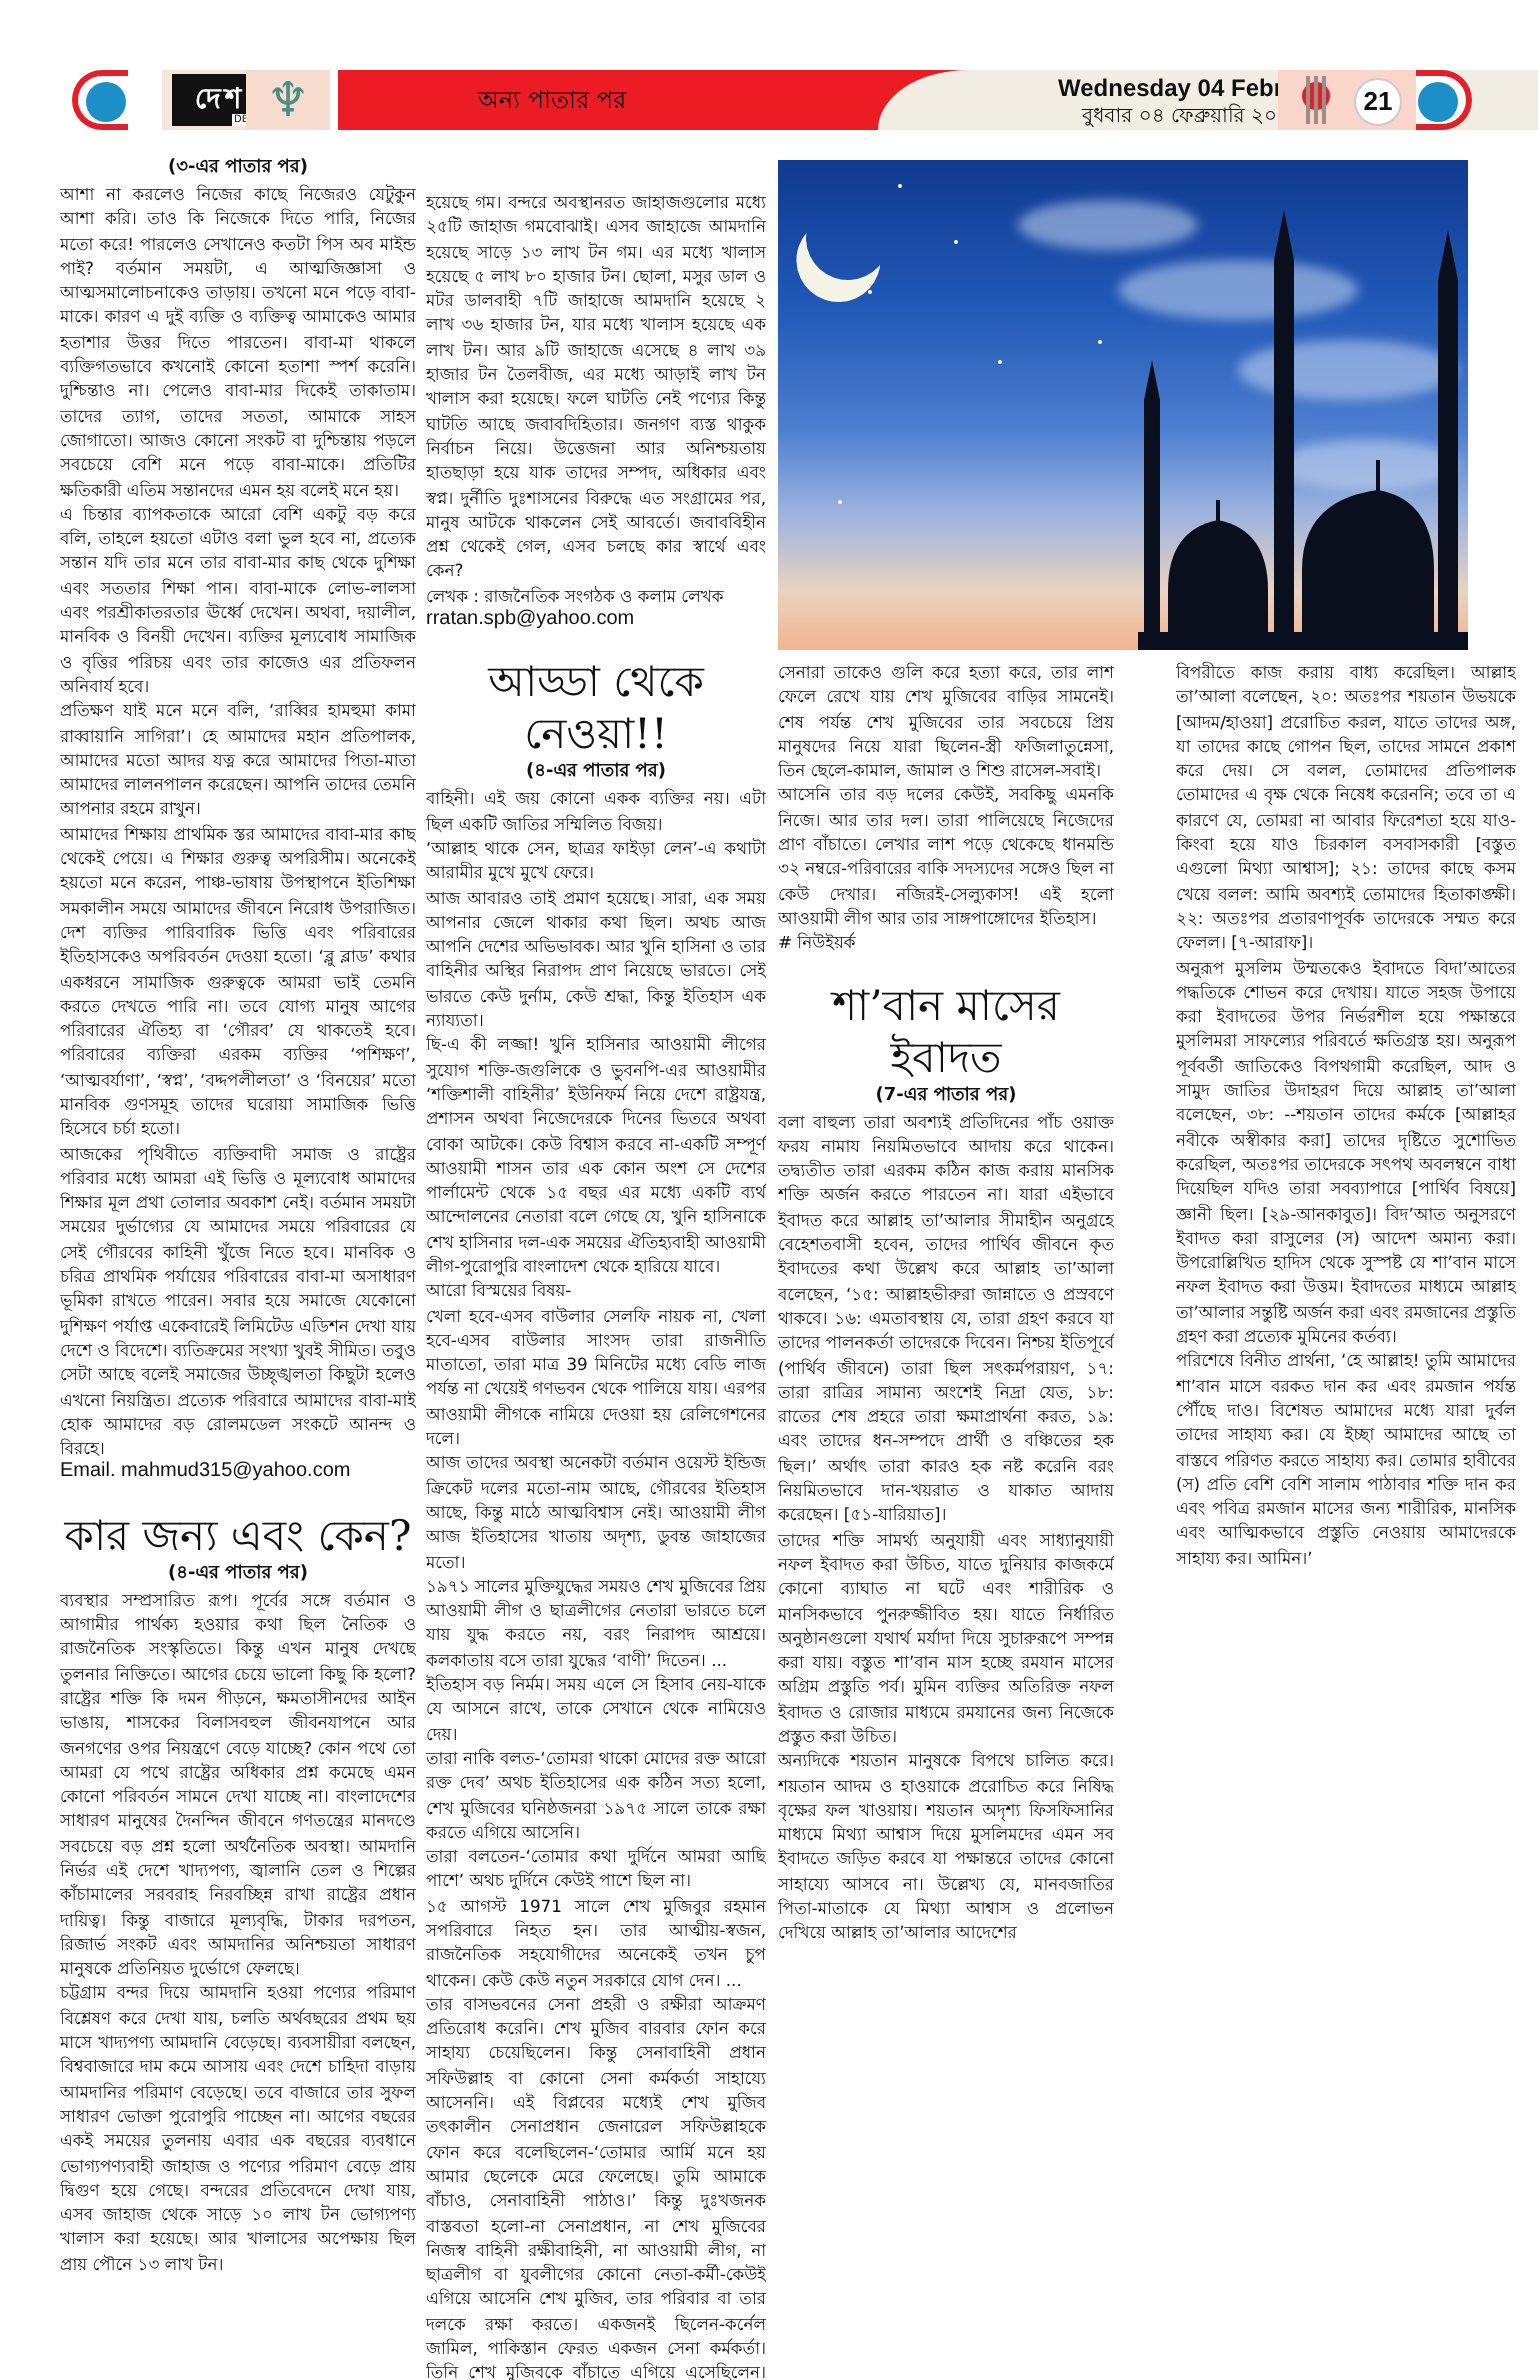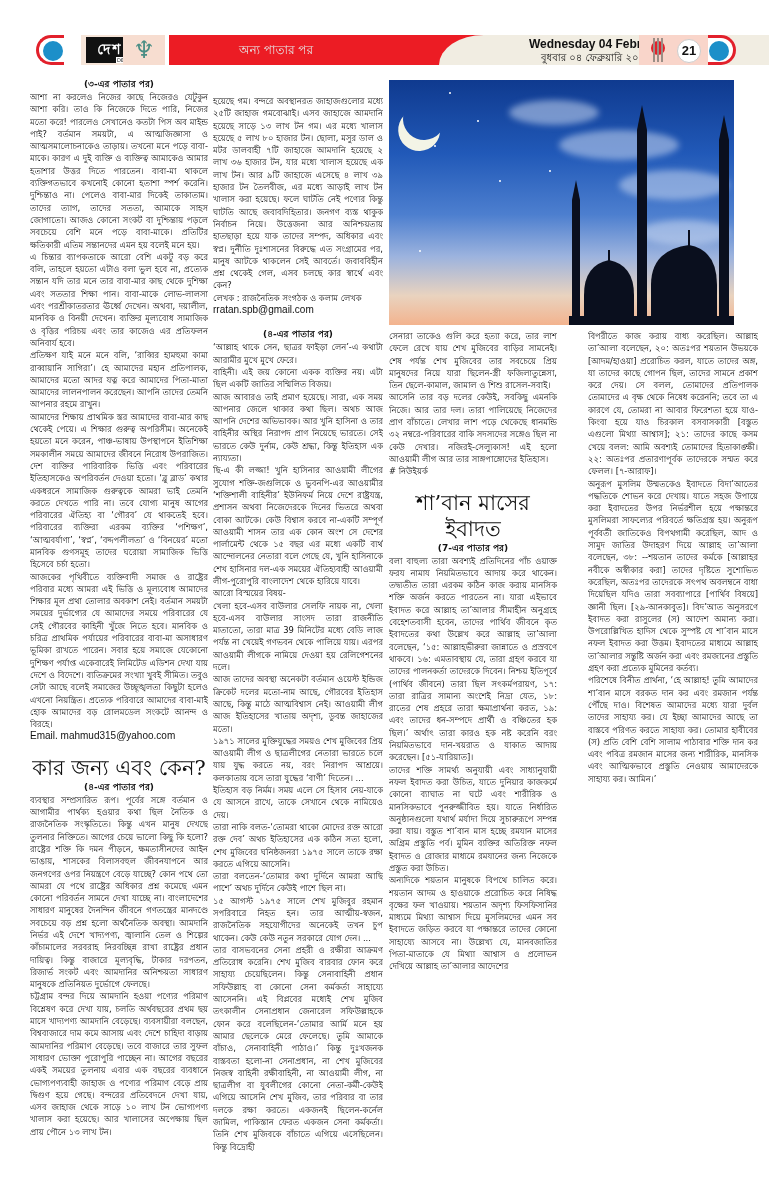--- a/index.html
+++ b/index.html
@@ -9,21 +9,21 @@
   .mh-left-arc { position:absolute; left:0; top:0; width:28px; height:30px; border-radius:28px 0 0 28px;
                  border:3px solid #e2202b; border-right:none; box-sizing:border-box; background:#fff; overflow:hidden; }
   .mh-left-arc::after { content:""; position:absolute; left:4px; top:3px; width:20px; height:20px; border-radius:50%; background:#1c8fc9; }
   .mh-logo { position:absolute; left:25px; top:0; width:58px; height:30px; background:#f6e5d9; display:flex; align-items:center; justify-content:center;margin-left:20px; }
   .mh-logo-box { width:48px; height:26px; background:#111; color:#fff; font-family:"DejaVu Sans", sans-serif; font-weight:bold; font-size:14px;
                  display:flex; align-items:center; justify-content:center; letter-spacing:2px; position:relative; }
   .mh-logo-sub { position:absolute; right:2px; bottom:0; font-size:5px; letter-spacing:0; font-weight:normal; background:#fff; color:#111; padding:0 1px; }
   .mh-liberty { position:absolute; left:87px; top:0; width:42px; height:30px; background:#f7ddd0; display:flex; align-items:flex-end; justify-content:center; }
   .mh-liberty span { color:#4a8e85; font-size:24px; line-height:30px; }
   .mh-red { position:absolute; left:133px; top:0; width:320px; height:30px; background:#ec1c24; }
-  .mh-red-title { position:absolute; left:70px; top:6px; color:#e5e5e5; font-family:"DejaVu Sans", sans-serif; font-size:12px; }
+  .mh-red-title { position:absolute; left:70px; top:6px; color:#000000; font-family:"DejaVu Sans", sans-serif; font-size:12px; }
   .mh-date { position:absolute; left:270px; top:0; width:330px; height:30px; background:#f1ede2; border-top-left-radius:90px 60px; }
   .mh-date-en { position:absolute; left:90px; top:2px; font-family:"Liberation Sans", sans-serif; font-weight:bold; font-size:12px; color:#111; }
   .mh-date-bn { position:absolute; left:102px; top:15px; font-family:"DejaVu Sans", sans-serif; font-size:10px; color:#111; }
   .mh-page { position:absolute; left:603px; top:0; width:72px; height:30px; background:#f9d5ca; }
   .mh-page-icon { position:absolute; left:12px; top:3px; width:14px; height:24px; }
   .mh-page-icon .ball { position:absolute; left:0; top:3px; width:14px; height:14px; border-radius:50%; background:#e2202b; }
   .mh-page-icon .stump { position:absolute; top:0; width:1.5px; height:24px; background:#9a8e86; }
   .mh-page-num { position:absolute; left:38px; top:4px; width:22px; height:22px; border-radius:50%; background:#fff; border:1px solid #ccc;
                  font-family:"Liberation Sans", sans-serif; font-weight:bold; font-size:13px; text-align:center; line-height:22px; }
   .mh-right-arc { position:absolute; left:672px; top:0; width:28px; height:30px; border-radius:0 28px 28px 0;
@@ -90,35 +90,36 @@
   <h2 class="headline">কার জন্য এবং কেন?</h2>
   <p class="sub">(৪-এর পাতার পর)</p>
   <p>ব্যবস্থার সম্প্রসারিত রূপ। পূর্বের সঙ্গে বর্তমান ও আগামীর পার্থক্য হওয়ার কথা ছিল নৈতিক ও রাজনৈতিক সংস্কৃতিতে। কিন্তু এখন মানুষ দেখছে তুলনার নিক্তিতে। আগের চেয়ে ভালো কিছু কি হলো? রাষ্ট্রের শক্তি কি দমন পীড়নে, ক্ষমতাসীনদের আইন ভাঙায়, শাসকের বিলাসবহুল জীবনযাপনে আর জনগণের ওপর নিয়ন্ত্রণে বেড়ে যাচ্ছে? কোন পথে তো আমরা যে পথে রাষ্ট্রের অধিকার প্রশ্ন কমেছে এমন কোনো পরিবর্তন সামনে দেখা যাচ্ছে না। বাংলাদেশের সাধারণ মানুষের দৈনন্দিন জীবনে গণতন্ত্রের মানদণ্ডে সবচেয়ে বড় প্রশ্ন হলো অর্থনৈতিক অবস্থা। আমদানি নির্ভর এই দেশে খাদ্যপণ্য, জ্বালানি তেল ও শিল্পের কাঁচামালের সরবরাহ নিরবচ্ছিন্ন রাখা রাষ্ট্রের প্রধান দায়িত্ব। কিন্তু বাজারে মূল্যবৃদ্ধি, টাকার দরপতন, রিজার্ভ সংকট এবং আমদানির অনিশ্চয়তা সাধারণ মানুষকে প্রতিনিয়ত দুর্ভোগে ফেলছে।</p>
   <p>চট্টগ্রাম বন্দর দিয়ে আমদানি হওয়া পণ্যের পরিমাণ বিশ্লেষণ করে দেখা যায়, চলতি অর্থবছরের প্রথম ছয় মাসে খাদ্যপণ্য আমদানি বেড়েছে। ব্যবসায়ীরা বলছেন, বিশ্ববাজারে দাম কমে আসায় এবং দেশে চাহিদা বাড়ায় আমদানির পরিমাণ বেড়েছে। তবে বাজারে তার সুফল সাধারণ ভোক্তা পুরোপুরি পাচ্ছেন না। আগের বছরের একই সময়ের তুলনায় এবার এক বছরের ব্যবধানে ভোগ্যপণ্যবাহী জাহাজ ও পণ্যের পরিমাণ বেড়ে প্রায় দ্বিগুণ হয়ে গেছে। বন্দরের প্রতিবেদনে দেখা যায়, এসব জাহাজ থেকে সাড়ে ১০ লাখ টন ভোগ্যপণ্য খালাস করা হয়েছে। আর খালাসের অপেক্ষায় ছিল প্রায় পৌনে ১৩ লাখ টন।</p>
 
 </div>
 
 <div class="col" style="left:213px; top:95px; width:170px; height:1100px;">
   <p>হয়েছে গম। বন্দরে অবস্থানরত জাহাজগুলোর মধ্যে ২৫টি জাহাজ গমবোঝাই। এসব জাহাজে আমদানি হয়েছে সাড়ে ১৩ লাখ টন গম। এর মধ্যে খালাস হয়েছে ৫ লাখ ৮০ হাজার টন। ছোলা, মসুর ডাল ও মটর ডালবাহী ৭টি জাহাজে আমদানি হয়েছে ২ লাখ ৩৬ হাজার টন, যার মধ্যে খালাস হয়েছে এক লাখ টন। আর ৯টি জাহাজে এসেছে ৪ লাখ ৩৯ হাজার টন তৈলবীজ, এর মধ্যে আড়াই লাখ টন খালাস করা হয়েছে। ফলে ঘাটতি নেই পণ্যের কিন্তু ঘাটতি আছে জবাবদিহিতার। জনগণ ব্যস্ত থাকুক নির্বাচন নিয়ে। উত্তেজনা আর অনিশ্চয়তায় হাতছাড়া হয়ে যাক তাদের সম্পদ, অধিকার এবং স্বপ্ন। দুর্নীতি দুঃশাসনের বিরুদ্ধে এত সংগ্রামের পর, মানুষ আটকে থাকলেন সেই আবর্তে। জবাববিহীন প্রশ্ন থেকেই গেল, এসব চলছে কার স্বার্থে এবং কেন?</p>
   <p>লেখক : রাজনৈতিক সংগঠক ও কলাম লেখক</p>
-  <p class="email">rratan.spb@gmail.com</p>
+  <p class="email">rratan.spb@yahoo.com</p>
   <div class="spacer"></div>
+  <h2 class="headline">আড্ডা থেকে নেওয়া!!</h2>
   <p class="sub">(৪-এর পাতার পর)</p>
+  <p>বাহিনী। এই জয় কোনো একক ব্যক্তির নয়। এটা ছিল একটি জাতির সম্মিলিত বিজয়।</p>
   <p>‘আল্লাহ থাকে সেন, ছাত্রর ফাইড়া লেন’-এ কথাটা আরামীর মুখে মুখে ফেরে।</p>
-  <p>বাহিনী। এই জয় কোনো একক ব্যক্তির নয়। এটা ছিল একটি জাতির সম্মিলিত বিজয়।</p>
   <p>আজ আবারও তাই প্রমাণ হয়েছে। সারা, এক সময় আপনার জেলে থাকার কথা ছিল। অথচ আজ আপনি দেশের অভিভাবক। আর খুনি হাসিনা ও তার বাহিনীর অস্থির নিরাপদ প্রাণ নিয়েছে ভারতে। সেই ভারতে কেউ দুর্নাম, কেউ শ্রদ্ধা, কিন্তু ইতিহাস এক ন্যায্যতা।</p>
   <p>ছি-এ কী লজ্জা! খুনি হাসিনার আওয়ামী লীগের সুযোগ শক্তি-জগুলিকে ও ভুবনপি-এর আওয়ামীর ‘শক্তিশালী বাহিনীর’ ইউনিফর্ম নিয়ে দেশে রাষ্ট্রযন্ত্র, প্রশাসন অথবা নিজেদেরকে দিনের ভিতরে অথবা বোকা আটকে। কেউ বিশ্বাস করবে না-একটি সম্পূর্ণ আওয়ামী শাসন তার এক কোন অংশ সে দেশের পার্লামেন্ট থেকে ১৫ বছর এর মধ্যে একটি ব্যর্থ আন্দোলনের নেতারা বলে গেছে যে, খুনি হাসিনাকে শেখ হাসিনার দল-এক সময়ের ঐতিহ্যবাহী আওয়ামী লীগ-পুরোপুরি বাংলাদেশ থেকে হারিয়ে যাবে।</p>
   <p>আরো বিস্ময়ের বিষয়-</p>
   <p>খেলা হবে-এসব বাউলার সেলফি নায়ক না, খেলা হবে-এসব বাউলার সাংসদ তারা রাজনীতি মাতাতো, তারা মাত্র 39 মিনিটের মধ্যে বেডি লাজ পর্যন্ত না খেয়েই গণভবন থেকে পালিয়ে যায়। এরপর আওয়ামী লীগকে নামিয়ে দেওয়া হয় রেলিগেশনের দলে।</p>
   <p>আজ তাদের অবস্থা অনেকটা বর্তমান ওয়েস্ট ইন্ডিজ ক্রিকেট দলের মতো-নাম আছে, গৌরবের ইতিহাস আছে, কিন্তু মাঠে আত্মবিশ্বাস নেই। আওয়ামী লীগ আজ ইতিহাসের খাতায় অদৃশ্য, ডুবন্ত জাহাজের মতো।</p>
   <p>১৯৭১ সালের মুক্তিযুদ্ধের সময়ও শেখ মুজিবের প্রিয় আওয়ামী লীগ ও ছাত্রলীগের নেতারা ভারতে চলে যায় যুদ্ধ করতে নয়, বরং নিরাপদ আশ্রয়ে। কলকাতায় বসে তারা যুদ্ধের ‘বাণী’ দিতেন। ...</p>
   <p>ইতিহাস বড় নির্মম। সময় এলে সে হিসাব নেয়-যাকে যে আসনে রাখে, তাকে সেখানে থেকে নামিয়েও দেয়।</p>
   <p>তারা নাকি বলত-‘তোমরা থাকো মোদের রক্ত আরো রক্ত দেব’ অথচ ইতিহাসের এক কঠিন সত্য হলো, শেখ মুজিবের ঘনিষ্ঠজনরা ১৯৭৫ সালে তাকে রক্ষা করতে এগিয়ে আসেনি।</p>
   <p>তারা বলতেন-‘তোমার কথা দুর্দিনে আমরা আছি পাশে’ অথচ দুর্দিনে কেউই পাশে ছিল না।</p>
-  <p>১৫ আগস্ট ১৯৭৫ সালে শেখ মুজিবুর রহমান সপরিবারে নিহত হন। তার আত্মীয়-স্বজন, রাজনৈতিক সহযোগীদের অনেকেই তখন চুপ থাকেন। কেউ কেউ নতুন সরকারে যোগ দেন। ...</p>
+  <p>১৫ আগস্ট 1971 সালে শেখ মুজিবুর রহমান সপরিবারে নিহত হন। তার আত্মীয়-স্বজন, রাজনৈতিক সহযোগীদের অনেকেই তখন চুপ থাকেন। কেউ কেউ নতুন সরকারে যোগ দেন। ...</p>
   <p>তার বাসভবনের সেনা প্রহরী ও রক্ষীরা আক্রমণ প্রতিরোধ করেনি। শেখ মুজিব বারবার ফোন করে সাহায্য চেয়েছিলেন। কিন্তু সেনাবাহিনী প্রধান সফিউল্লাহ বা কোনো সেনা কর্মকর্তা সাহায্যে আসেননি। এই বিপ্লবের মধ্যেই শেখ মুজিব তৎকালীন সেনাপ্রধান জেনারেল সফিউল্লাহকে ফোন করে বলেছিলেন-‘তোমার আর্মি মনে হয় আমার ছেলেকে মেরে ফেলেছে। তুমি আমাকে বাঁচাও, সেনাবাহিনী পাঠাও।’ কিন্তু দুঃখজনক বাস্তবতা হলো-না সেনাপ্রধান, না শেখ মুজিবের নিজস্ব বাহিনী রক্ষীবাহিনী, না আওয়ামী লীগ, না ছাত্রলীগ বা যুবলীগের কোনো নেতা-কর্মী-কেউই এগিয়ে আসেনি শেখ মুজিব, তার পরিবার বা তার দলকে রক্ষা করতে। একজনই ছিলেন-কর্নেল জামিল, পাকিস্তান ফেরত একজন সেনা কর্মকর্তা। তিনি শেখ মুজিবকে বাঁচাতে এগিয়ে এসেছিলেন। কিন্তু বিদ্রোহী</p>
 </div>
 
 <div class="photo">
   <div class="cloud" style="left:120px;top:20px;width:90px;height:25px;"></div>
   <div class="cloud" style="left:170px;top:50px;width:120px;height:30px;"></div>
   <div class="cloud" style="left:230px;top:90px;width:110px;height:30px;"></div>
   <div class="cloud" style="left:250px;top:140px;width:90px;height:25px;"></div>
   <div class="moon"></div>
   <span class="star" style="left:60px;top:12px"></span>

